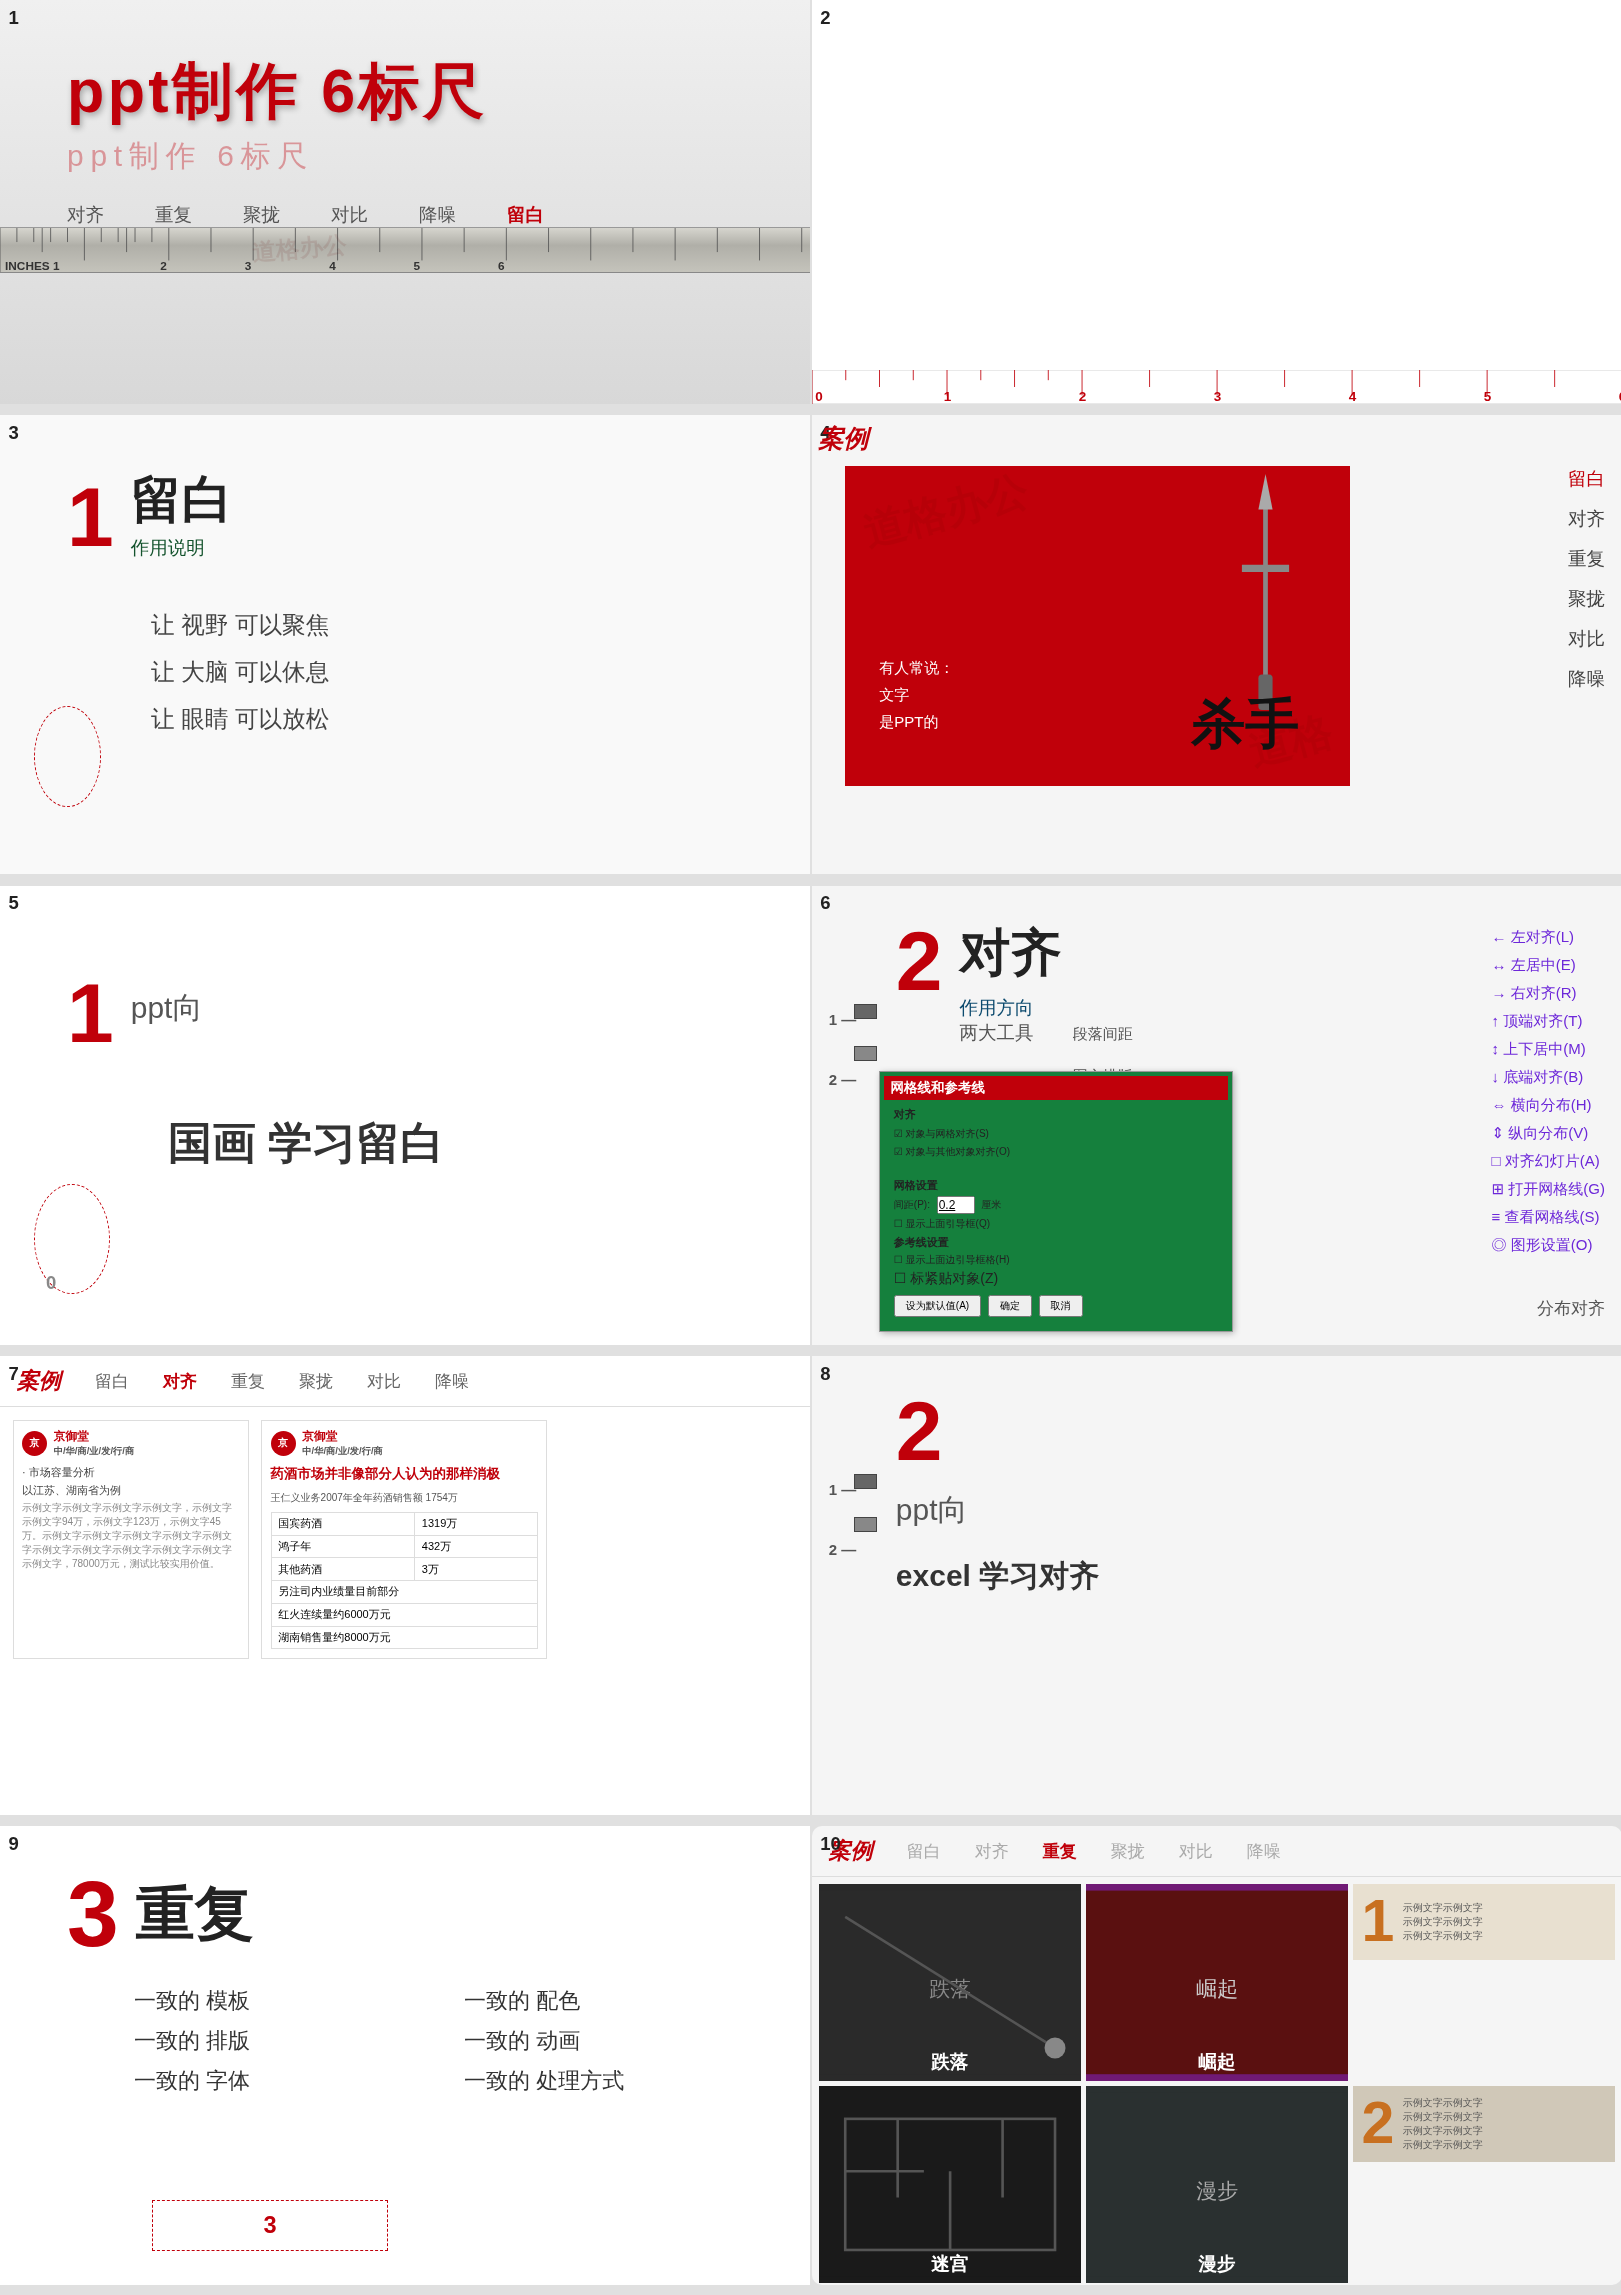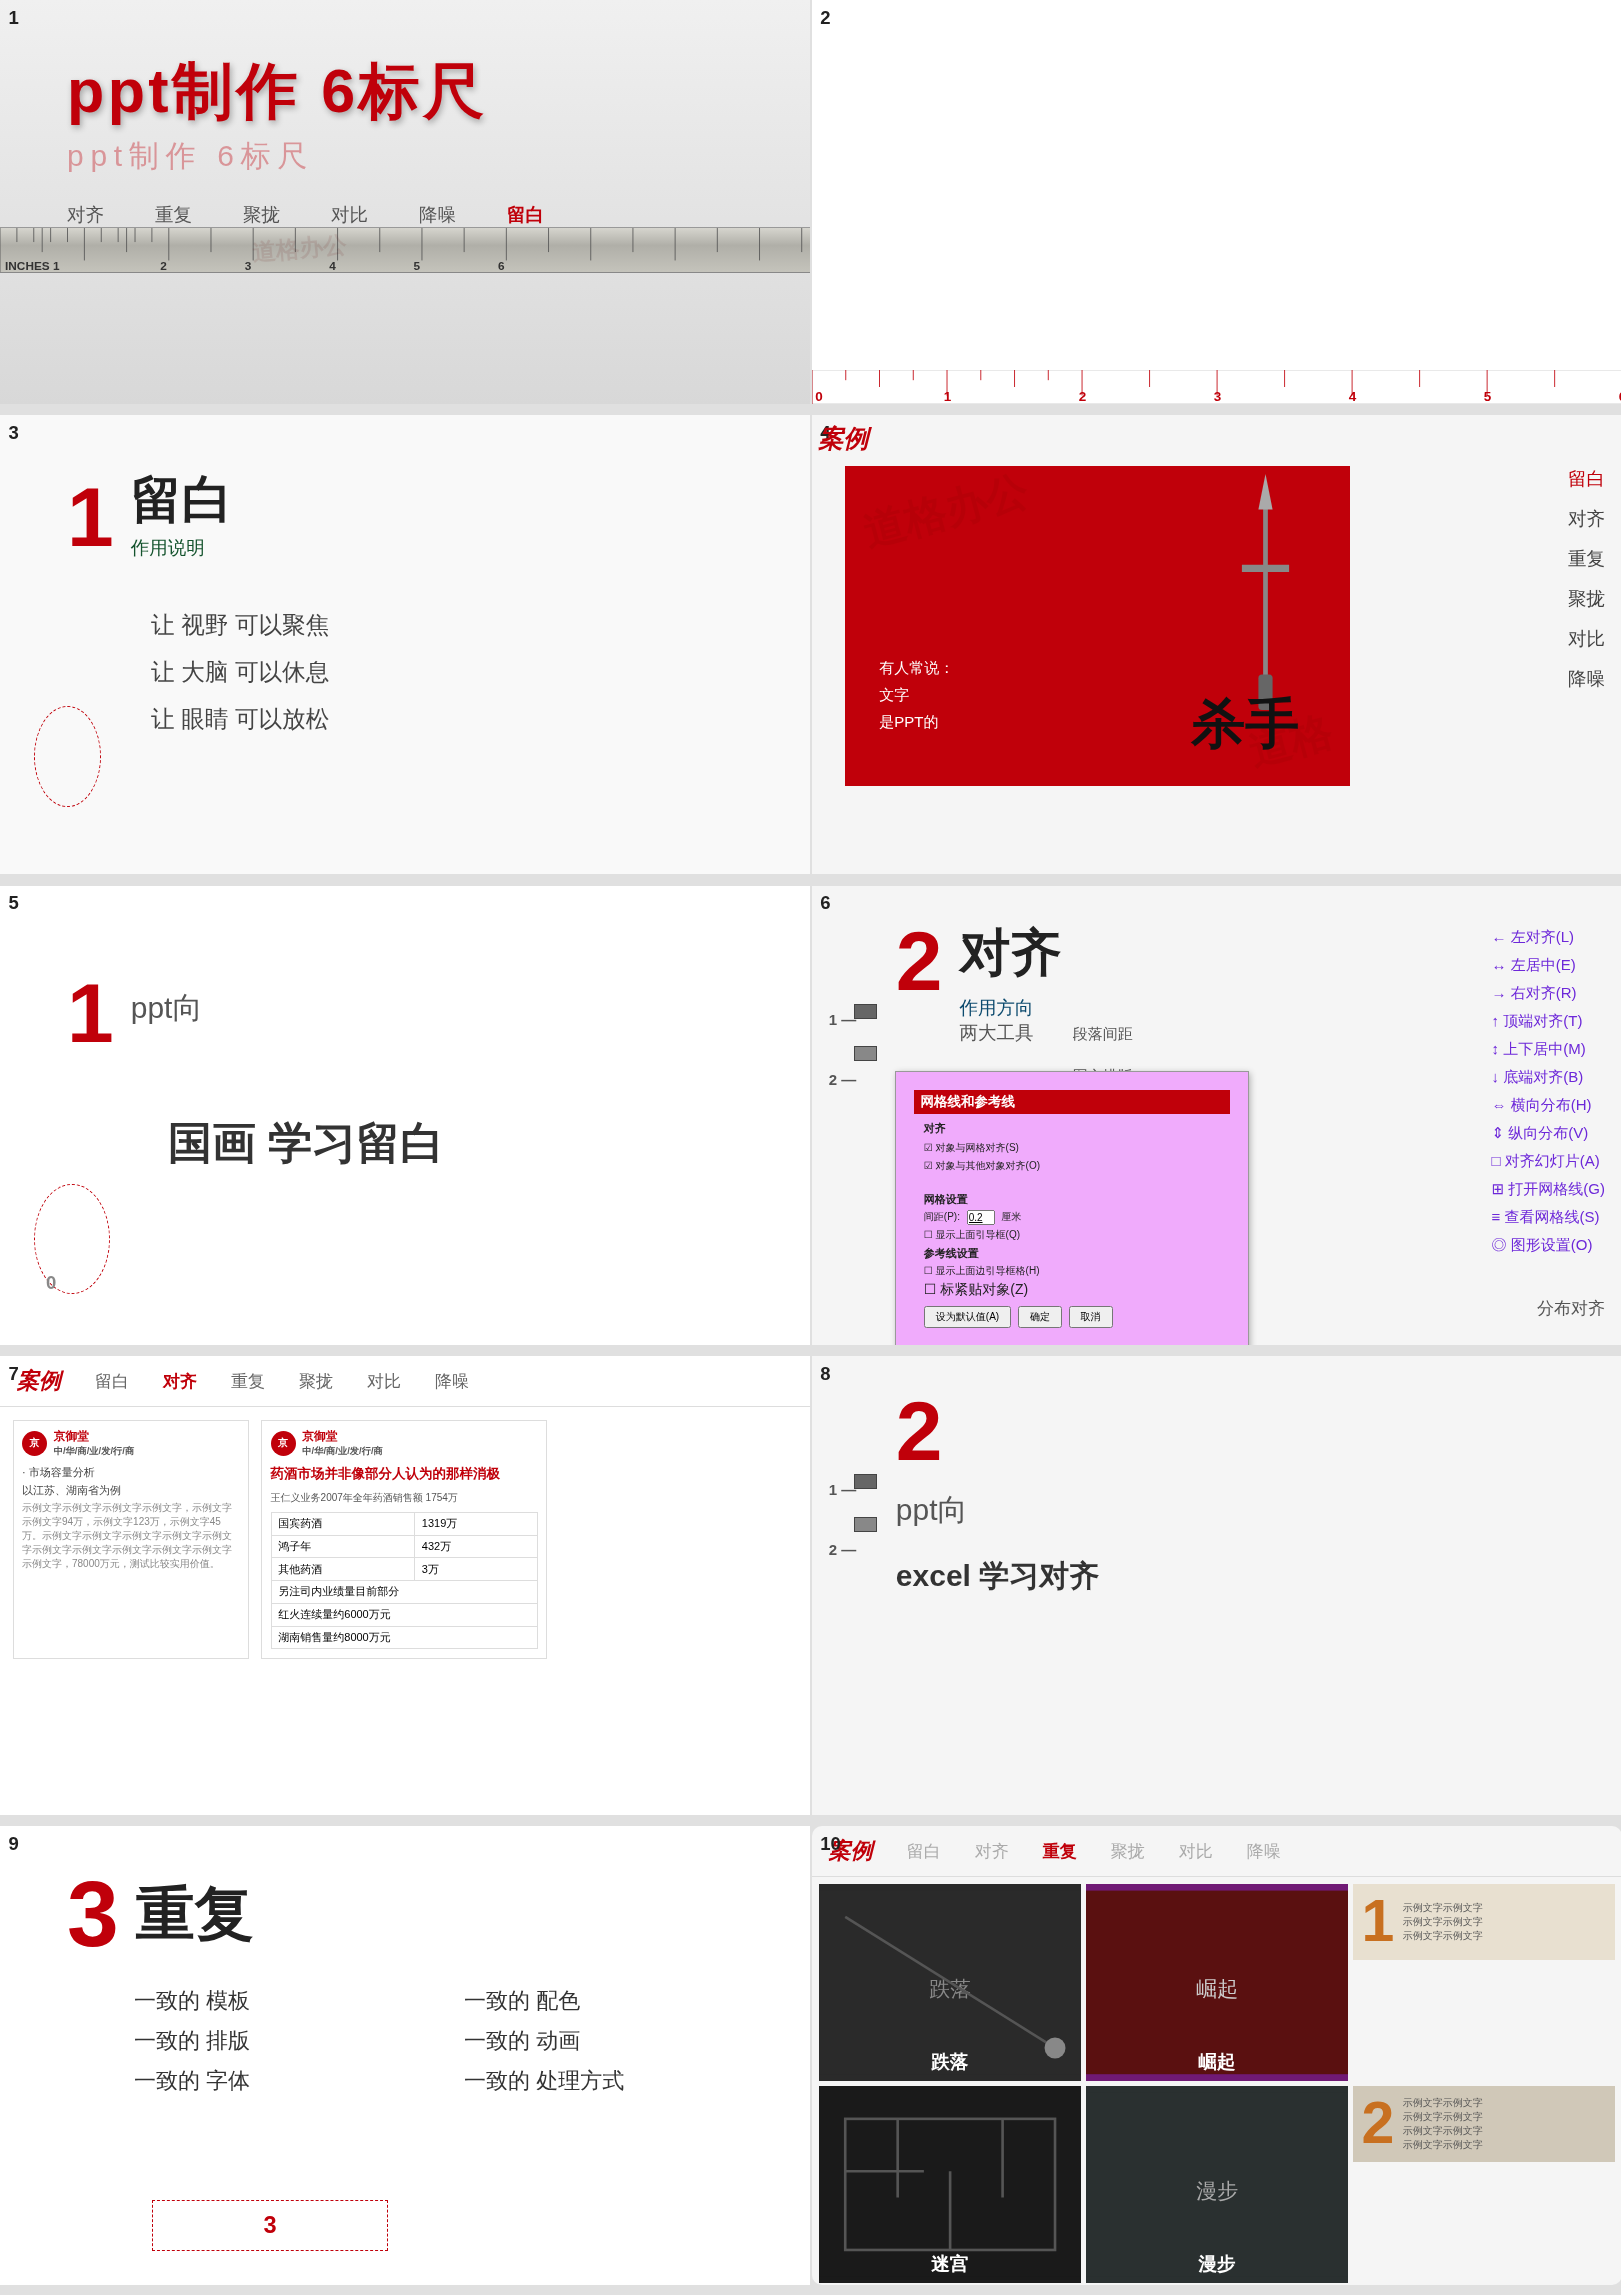--- a/index.html
+++ b/index.html
@@ -302,26 +302,26 @@
       top: 42px;
       display: flex;
       flex-direction: column;
       gap: 9px;
       font-size: 15px;
       color: #6d28d9;
     }
 
     .cell6-dialog {
       position: absolute;
-      left: 83px;
+      left: 67px;
       top: 185px;
       width: 354px;
-      background: #f0abfc;
+      background: #15803d;
       border: 0.8px solid #999;
-      padding: 28px;
+      padding: 14px;
       font-size: 11.8px;
       color: #222;
       box-shadow: 1.7px 1.7px 6.7px rgba(0,0,0,0.3);
       z-index: 5;
     }
 
     .cell6-dialog-title {
       font-weight: bold;
       font-size: 13.5px;
       margin-bottom: 8.4px;
@@ -827,21 +827,21 @@
   <div style="position:absolute; left:261px; top:181px; font-size:15px; color:#555;">图文排版</div>
 
   <div class="cell6-dialog">
     <div class="cell6-dialog-title">网格线和参考线</div>
     <div style="font-weight:bold; margin-bottom:5px; font-size:11px;">对齐</div>
     <div style="font-size:10px; margin-bottom:3.4px;">☑ 对象与网格对齐(S)</div>
     <div style="font-size:10px; margin-bottom:19px;">☑ 对象与其他对象对齐(O)</div>
     <div style="font-weight:bold; margin-bottom:3.4px; font-size:11px;">网格设置</div>
     <div style="font-size:10px; display:flex; align-items:center; gap:6.7px; margin-bottom:3.4px;">
       <span>间距(P):</span>
-      <input type="text" value="0.2" style="width: 28px; font-size: 10px; text-decoration: underline;">
+      <input type="text" value="0.2" style="width: 38px; font-size: 12px; text-decoration: underline;">
       <span>厘米</span>
     </div>
     <div style="font-size:10px; margin-bottom:3.4px;">☐ 显示上面引导框(Q)</div>
     <div style="font-weight:bold; margin-bottom:3.4px; font-size:11px;">参考线设置</div>
     <div style="font-size:10px; margin-bottom:3.4px;">☐ 显示上面边引导框格(H)</div>
     <div style="font-size:14px; margin-bottom:6.7px;">☐ 标紧贴对象(Z)</div>
     <div style="display:flex; gap:6.7px;">
       <button style="font-size:10px; padding:1.7px 10px;">设为默认值(A)</button>
       <button style="font-size:10px; padding:1.7px 10px;">确定</button>
       <button style="font-size:10px; padding:1.7px 10px;">取消</button>

